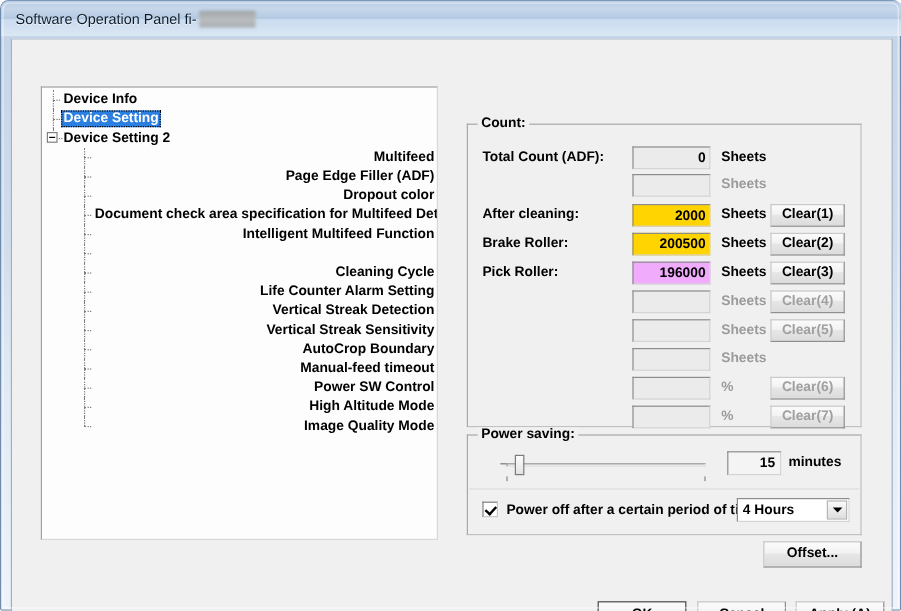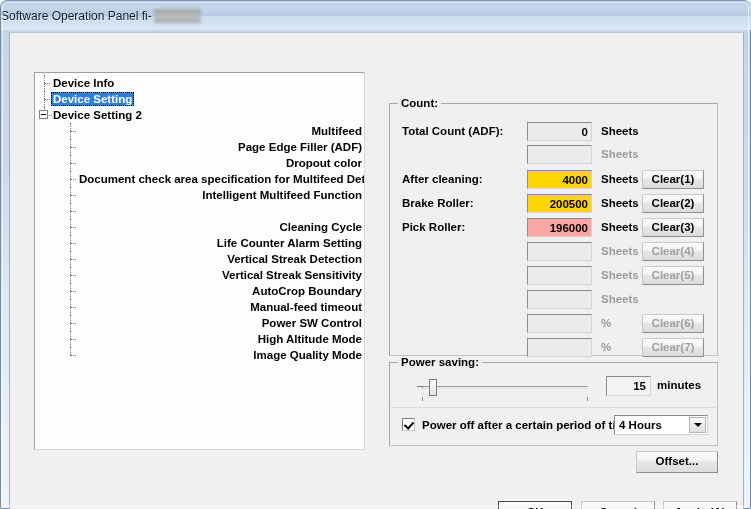--- a/index.html
+++ b/index.html
@@ -47,21 +47,21 @@
     box-sizing: border-box;
     border-radius: 6px 6px 0 0;
     background: linear-gradient(180deg,
         #b9cde4 0%,
         #c6d7ea 22%,
         #b4c9e2 50%,
         #c9dbee 52%,
         #dbe7f4 100%);
     display: flex;
     align-items: center;
-    padding-left: 0;
+    padding-left: 12px;
     overflow: hidden;
   }
   #title-text {
     font-size: 12px;
     color: #0b1a2b;
     white-space: nowrap;
     text-shadow: 0 1px 0 rgba(255,255,255,.75);
   }
   #title-redacted {
     display: inline-block;
@@ -225,21 +225,21 @@
     border-right-color: #d4d4d4;
     border-bottom-color: #d4d4d4;
     background: #ebebeb;
     text-align: right;
     padding: 2px 3px 0 0;
     font-size: 11.5px;
     line-height: 14px;
     overflow: hidden;
   }
   .count-field.gold   { background: #ffd400; }
-  .count-field.yellow { background: #fca5a5; text-align: right; }
+  .count-field.yellow { background: #f0abfc; text-align: right; }
   .count-unit {
     position: absolute;
     left: 211px;
     top: 3px;
     font-size: 11.5px;
   }
   .count-unit.dim { color: #9b9b9b; }
 
   .btn {
     box-sizing: border-box;
@@ -494,21 +494,21 @@
             <div class="count-label">Total Count (ADF):</div>
             <div class="count-field">0</div>
             <div class="count-unit">Sheets</div>
           </div>
           <div class="count-row" style="top: 41px;">
             <div class="count-field"></div>
             <div class="count-unit dim">Sheets</div>
           </div>
           <div class="count-row" style="top: 66px;">
             <div class="count-label">After cleaning:</div>
-            <div class="count-field gold">4000</div>
+            <div class="count-field gold">2000</div>
             <div class="count-unit">Sheets</div>
             <div class="btn clear-btn">Clear(1)</div>
           </div>
           <div class="count-row" style="top: 90px;">
             <div class="count-label">Brake Roller:</div>
             <div class="count-field gold">200500</div>
             <div class="count-unit">Sheets</div>
             <div class="btn clear-btn">Clear(2)</div>
           </div>
           <div class="count-row" style="top: 114px;">

